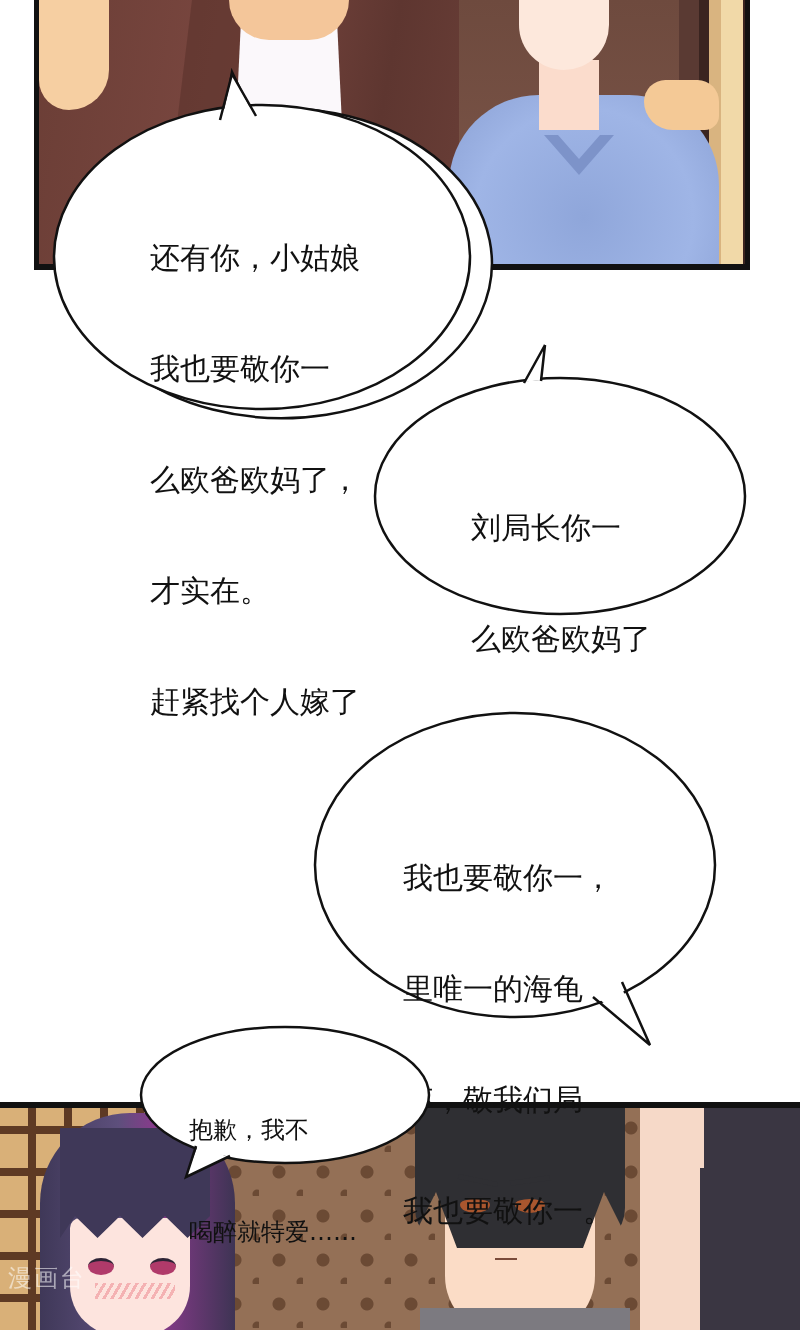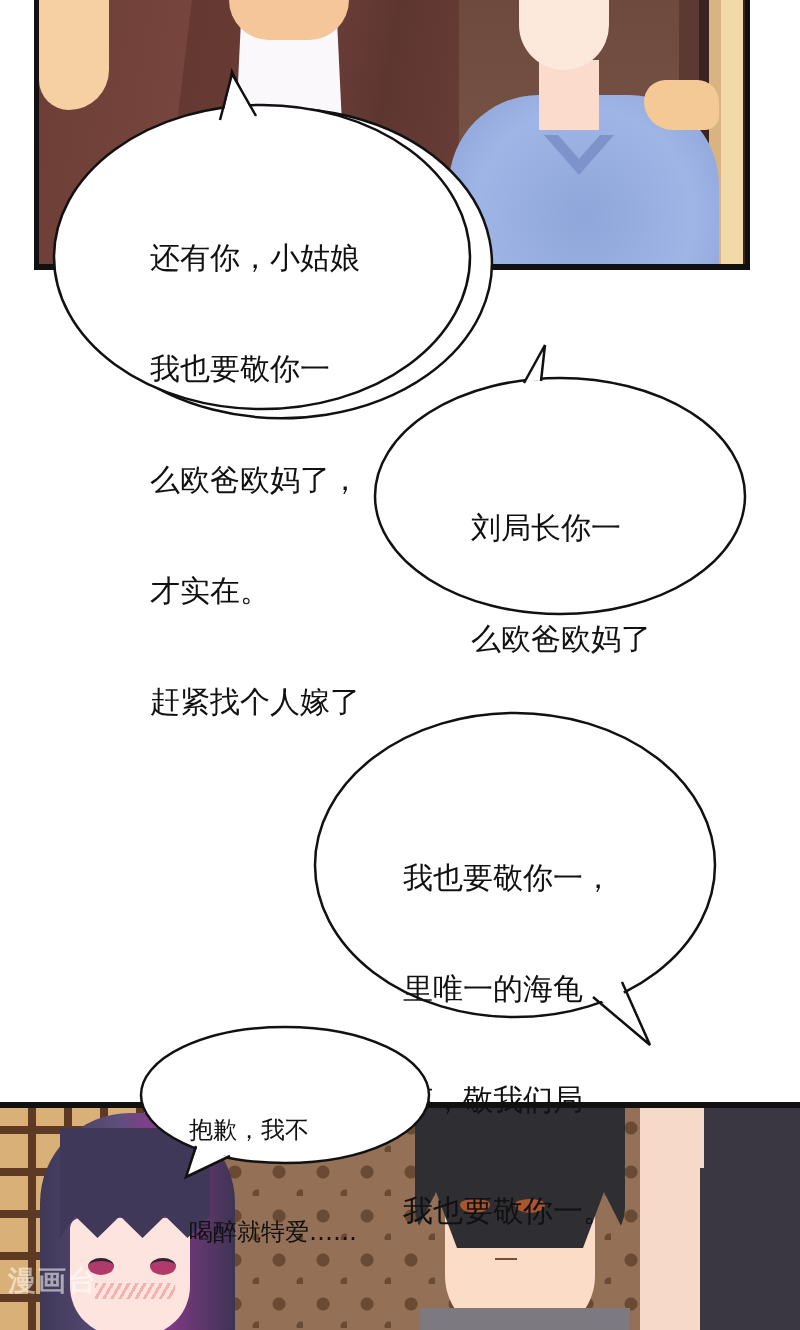--- a/index.html
+++ b/index.html
@@ -77,21 +77,21 @@
   .boy-brow-l { left:458px; transform: rotate(12deg);} .boy-brow-r { left:510px; transform: rotate(-8deg);}
   .boy-eye-l, .boy-eye-r { position:absolute; top:88px; width:30px; height:14px; background:#a9562e;
     border-radius: 50%; border-top:3px solid #2f2f33; }
   .boy-eye-l { left:460px; } .boy-eye-r { left:515px; }
   .boy-mouth { position:absolute; left:495px; top:150px; width:22px; height:2px; background:#7a4b3a; }
   .boy-shirt { position:absolute; left:420px; top:200px; width:210px; height:28px; background:#7c7a80; }
   .right-person { position:absolute; left:640px; top:0; width:160px; height:228px;
     background: linear-gradient(90deg,#f6d9c8 0 40%,#3a3642 40%); }
   .right-collar { position:absolute; left:700px; top:60px; width:100px; height:168px; background:#3a3642; }
 
-  .watermark { position:absolute; left:8px; top:1262px; font-size:28px; font-weight:bold;
+  .watermark { position:absolute; left:8px; top:1262px; font-size:24px; font-weight:normal;
     color: rgba(255,255,255,0.55); letter-spacing: 2px; }
 
   
   .bubble { position:absolute; }
   .bubble svg { position:absolute; left:0; top:0; overflow: visible; }
   .bubble-text { position:absolute; color:#111; font-size:30px; line-height:37px; white-space: pre; }
   .line { display:block; }
 </style>
 </head>
 <body>

